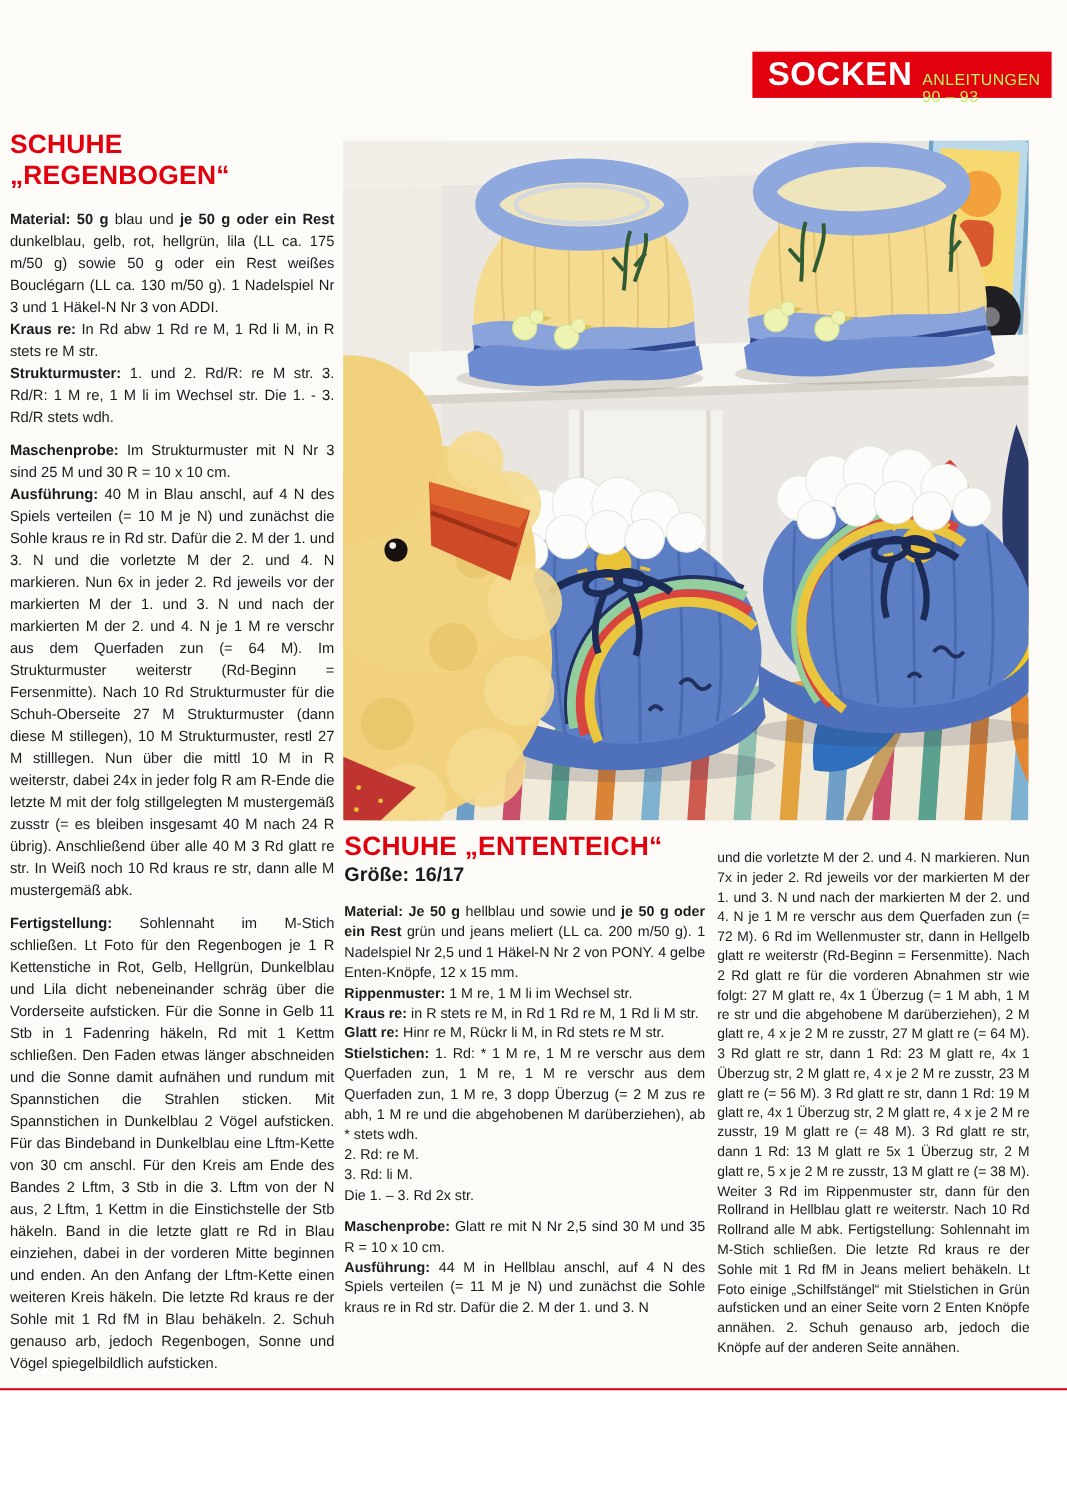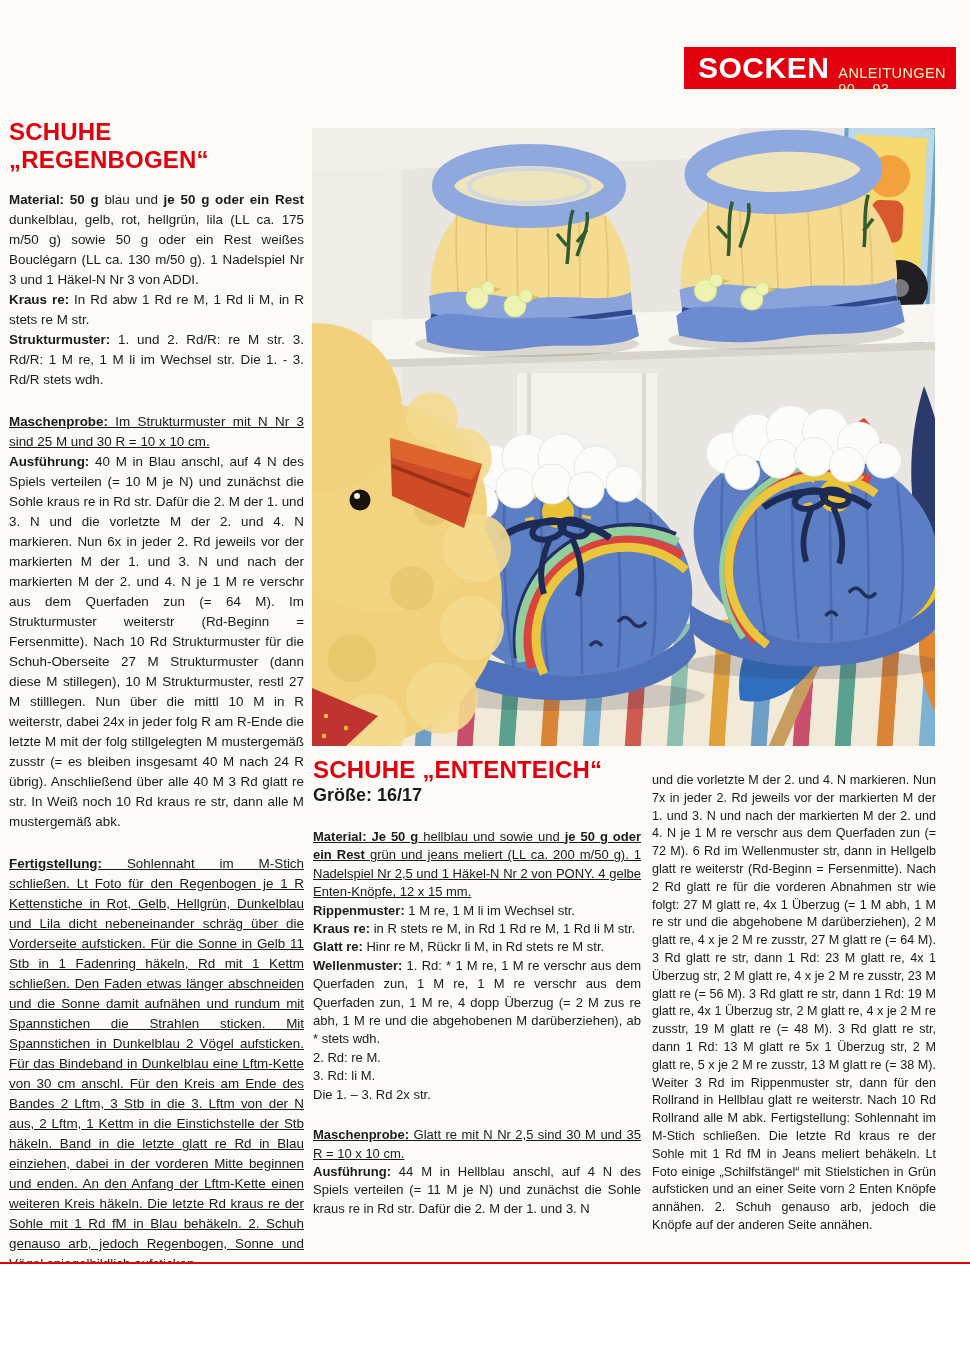--- a/index.html
+++ b/index.html
@@ -4,36 +4,36 @@
 <style>
   html,body{margin:0;padding:0;background:#ffffff;}
   .page{position:relative;width:970px;height:1264px;background:var(--page-bg,#fcfbf7);
         font-family:"Liberation Sans",sans-serif;color:var(--text,#1b1b1b);overflow:hidden;}
 
   
   .banner{position:absolute;left:684px;top:47px;width:272px;height:42px;
           background:var(--accent,#e2000f);display:flex;align-items:baseline;
           padding:0 0 0 14px;box-sizing:border-box;}
   .banner-title{color:#fff;font-weight:bold;font-size:30px;line-height:42px;letter-spacing:.5px;}
-  .banner-sub{color:#fef9c3;font-size:14.5px;margin-left:9px;letter-spacing:.4px;}
+  .banner-sub{color:#bef264;font-size:14.5px;margin-left:9px;letter-spacing:.4px;}
 
   
   .col{position:absolute;}
   .col-left{left:9px;top:118px;width:295px;}
   .col-mid{left:313px;top:756px;width:328px;}
   .col-right{left:652px;top:756px;width:284px;}
   .art-title{margin:0;font-size:24px;font-weight:bold;color:var(--accent,#e2000f);letter-spacing:.2px;}
   .art-size{margin:1px 0 0;font-size:18px;font-weight:bold;}
   .paras{margin-top:16px;}
   .col-mid .paras{margin-top:14px;}
   .paras p{margin:0;text-align:justify;}
   .col-left .paras p{font-size:13.4px;line-height:20px;}
   .col-mid .paras p{font-size:13px;line-height:18.4px;}
   .col-right .paras p{font-size:12.6px;line-height:17.8px;}
-  .paras p.gap{margin-top:22px;text-decoration:underline;}
+  .paras p.gap{margin-top:10px;}
   .paras .b{font-weight:bold;}
 
   
   .photo{position:absolute;left:312px;top:128px;width:623px;height:618px;margin:0;}
   .photo svg{display:block;}
 
   
   .bottom-band{position:absolute;left:0;top:1262px;width:970px;height:110px;background:var(--accent,#e2000f);}
   .page-pill{position:absolute;left:886px;top:76px;width:38px;height:34px;background:#fafaf6;
              border-radius:15px 15px 0 0;display:flex;align-items:flex-end;justify-content:center;}
@@ -348,21 +348,21 @@
   </figure>
 
   <div class="col col-mid">
     <h1 class="art-title">SCHUHE „ENTENTEICH“</h1>
     <h2 class="art-size">Größe: 16/17</h2>
     <div class="paras">
         <p class="gap"><span class="b">Material: Je 50 g</span><span> hellblau und sowie und </span><span class="b">je 50 g oder ein Rest</span><span> grün und jeans meliert (LL ca. 200 m/50 g). 1 Nadelspiel Nr 2,5 und 1 Häkel-N Nr 2 von PONY. 4 gelbe Enten-Knöpfe, 12 x 15 mm.</span></p>
         <p><span class="b">Rippenmuster:</span><span> 1 M re, 1 M li im Wechsel str.</span></p>
         <p><span class="b">Kraus re:</span><span> in R stets re M, in Rd 1 Rd re M, 1 Rd li M str.</span></p>
         <p><span class="b">Glatt re:</span><span> Hinr re M, Rückr li M, in Rd stets re M str.</span></p>
-        <p><span class="b">Wellenmuster:</span><span> 1. Rd: * 1 M re, 1 M re verschr aus dem Querfaden zun, 1 M re, 1 M re verschr aus dem Querfaden zun, 1 M re, 4 dopp  Überzug (= 2 M zus re abh, 1 M re und die abgehobenen M darüberziehen), ab * stets wdh.</span></p>
+        <p><span class="b">Stielstichen:</span><span> 1. Rd: * 1 M re, 1 M re verschr aus dem Querfaden zun, 1 M re, 1 M re verschr aus dem Querfaden zun, 1 M re, 3 dopp  Überzug (= 2 M zus re abh, 1 M re und die abgehobenen M darüberziehen), ab * stets wdh.</span></p>
         <p><span>2. Rd: re M.</span></p>
         <p><span>3. Rd: li M.</span></p>
         <p><span>Die 1. – 3. Rd 2x str.</span></p>
         <p class="gap"><span class="b">Maschenprobe:</span><span> Glatt re mit N Nr 2,5 sind 30 M und 35 R = 10 x 10 cm.</span></p>
         <p><span class="b">Ausführung:</span><span> 44 M in Hellblau anschl, auf 4 N des Spiels verteilen (= 11 M je N) und zunächst die Sohle kraus re in Rd str. Dafür die 2. M der 1. und 3. N</span></p>
       </div>
   </div>
 
   <div class="col col-right">
     <div class="paras">

